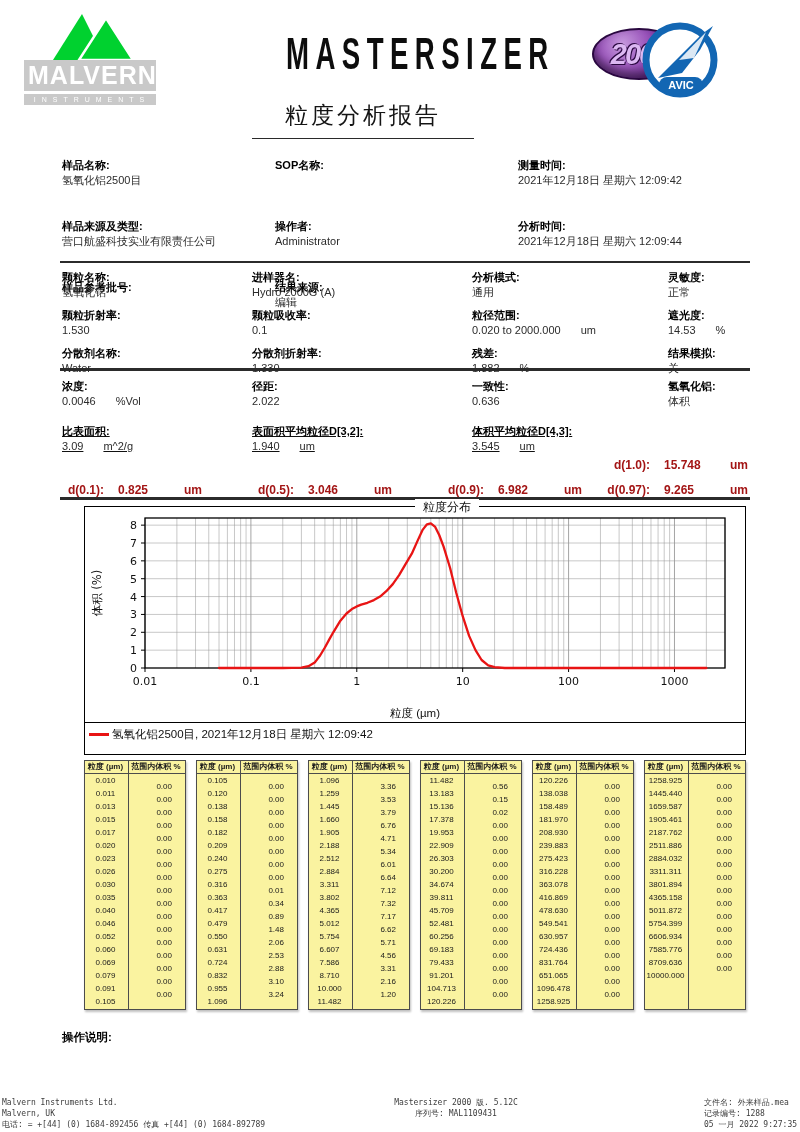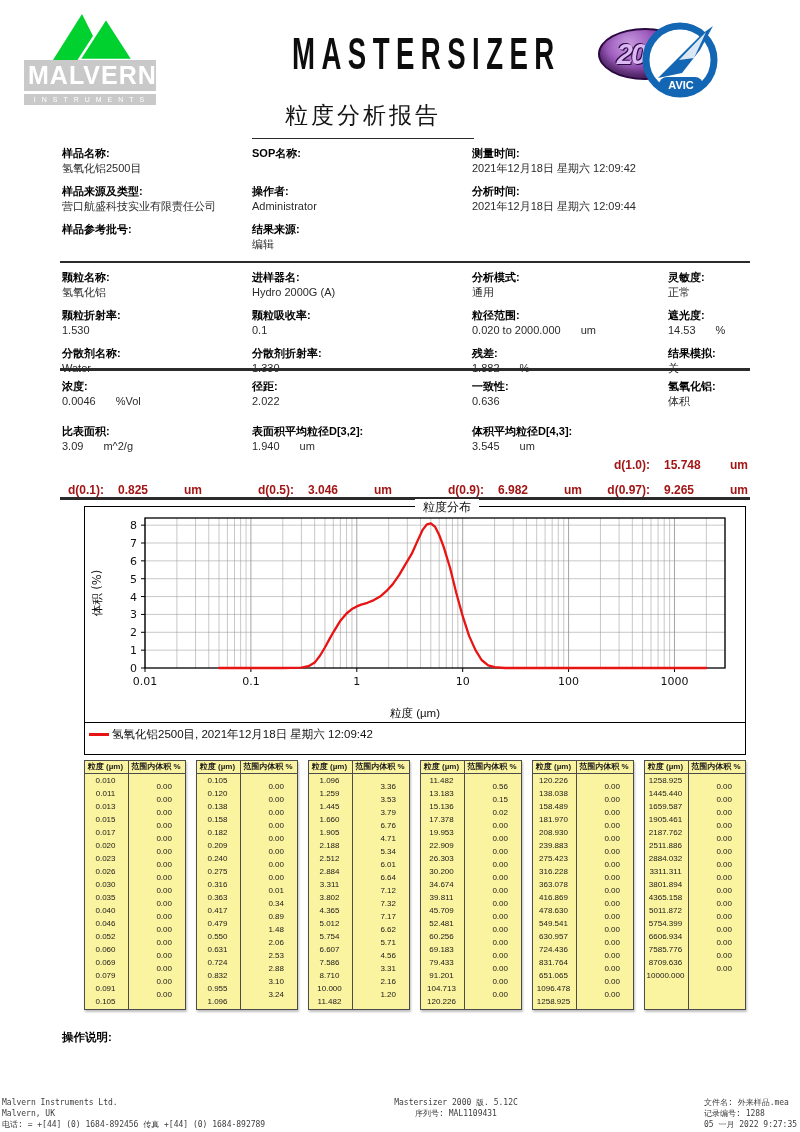--- a/index.html
+++ b/index.html
@@ -7,39 +7,39 @@
   html,body { background:#fff; }
   body { font-family:"Liberation Sans","DejaVu Sans",sans-serif; color:#111; }
   .page { position:relative; width:800px; height:1132px; background:#fff; overflow:hidden; margin:0 auto; }
 
   
   .malvern { position:absolute; left:24px; top:8px; width:132px; text-align:center; }
   .malvern .peaks { display:block; margin:0 auto; }
   .malvern .brandbox { background:#c9c9c9; color:#fff; font-weight:bold; font-size:25px; letter-spacing:1px; padding:1px 4px 2px; line-height:28px; }
   .malvern .instr { background:#c9c9c9; color:#fff; font-size:7px; letter-spacing:6px; margin-top:3px; padding:2px 0 2px 4px; }
 
-  .ms-wrap { position:absolute; left:292px; top:28px; display:flex; align-items:center; gap:14px; }
+  .ms-wrap { position:absolute; left:286px; top:28px; display:flex; align-items:center; gap:14px; }
   .ms-text { font-weight:600; font-size:30px; letter-spacing:7px; transform:scale(0.92,1.45); transform-origin:left center; color:#0d0d0d; white-space:nowrap; }
   .ms-badge { position:relative; width:94px; height:52px; border-radius:50%; border:2px solid #2a0840;
               background:radial-gradient(circle at 32% 30%, #c79ade 0%, #9a55bb 35%, #5d1a86 70%, #3a0b59 100%);
               display:flex; align-items:center; justify-content:center; box-shadow:inset 0 -6px 10px rgba(0,0,0,.45); }
   .ms-badge span { font-style:italic; font-weight:bold; font-size:29px; color:#dcb8f2; text-shadow:1px 1px 0 #2a0840, -1px -1px 0 #2a0840; letter-spacing:-2px; }
 
   .avic { position:absolute; left:636px; top:18px; width:88px; height:88px; }
 
   
   .report-title { position:absolute; left:252px; top:100px; width:222px; text-align:center;
                   font-size:23px; letter-spacing:3px; color:#141414; padding-bottom:7px; border-bottom:1.5px solid #2a2a2a; }
 
   
   .grid { position:absolute; display:grid; }
-  .g-info1 { left:62px; top:146px; width:692px; grid-template-columns:190px 220px 282px; }
+  .g-info1 { left:62px; top:158px; width:692px; grid-template-columns:190px 220px 282px;gap:23px; }
   .g-info2 { left:62px; top:270px; width:692px; grid-template-columns:190px 220px 196px 86px; }
   .g-info3a{ left:62px; top:379px; width:692px; grid-template-columns:190px 220px 196px 86px; }
-  .g-info3b{ left:62px; top:424px; width:692px; grid-template-columns:190px 220px 282px; }
+  .g-info3b{ left:62px; top:424px; width:692px; grid-template-columns:190px 220px 282px;text-decoration:underline; }
   .cell { margin-bottom:8px; min-height:28px; }
   .flabel { font-size:11px; font-weight:bold; color:#000; line-height:15px; white-space:nowrap; }
   .fvalue { font-size:11px; color:#2b2b2b; line-height:15px; white-space:nowrap; }
   .funit { margin-left:20px; }
 
   
   .sep { position:absolute; left:60px; width:690px; background:#2b2b2b; }
   .sep1 { top:261px; height:2px; }
   .sep2 { top:368px; height:3px; }
   .sep3 { top:497px; height:3px; }

